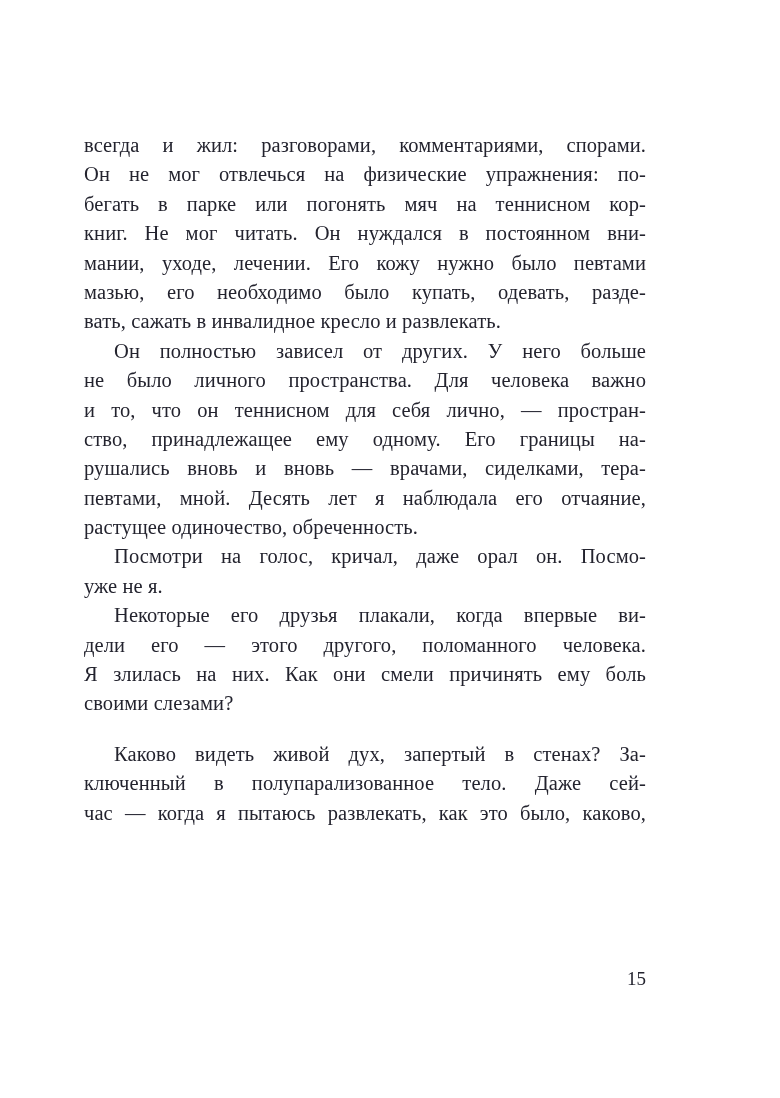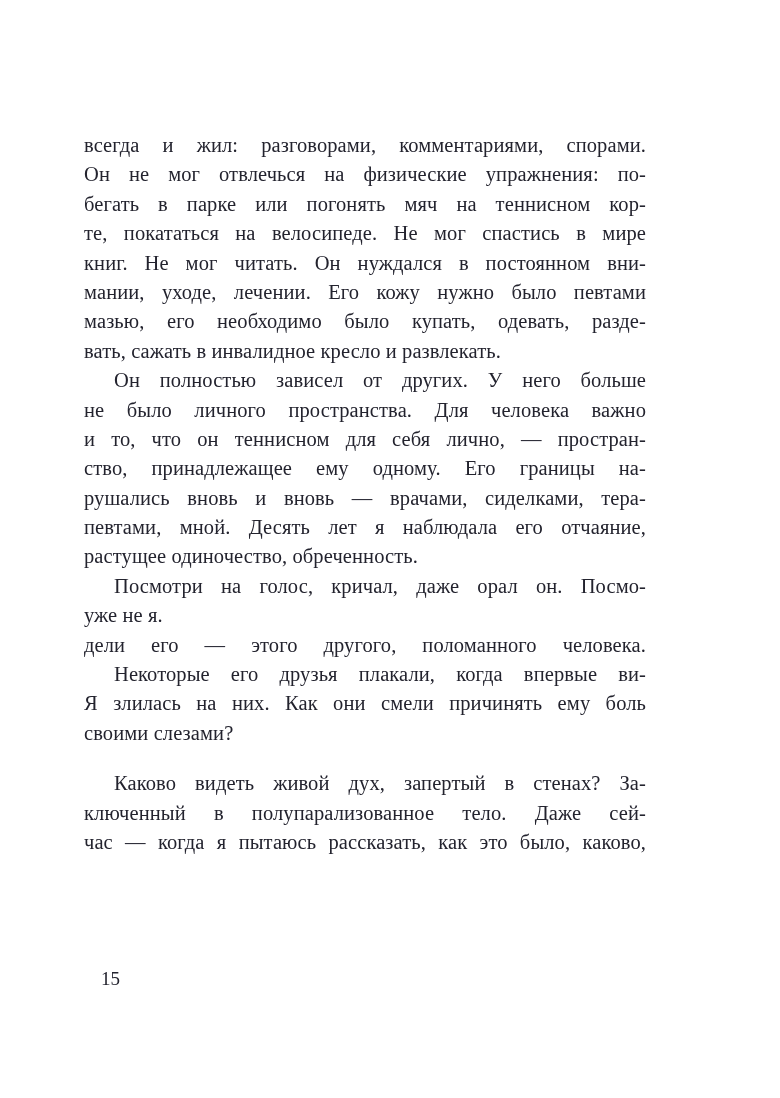--- a/index.html
+++ b/index.html
@@ -39,63 +39,62 @@
     white-space: normal;
   }
   .line.lastleft {
     text-align-last: left;
   }
   .line.indent {
     text-indent: 30px;
   }
   .page-number {
     position: absolute;
-    left: 101px;
+    left: 84px;
     top: 966px;
     width: 562px;
-    text-align: left;
+    text-align: right;
     font-size: 19px;
     line-height: 26px;
     color: #23232e;
   }
 </style>
 </head>
 <body>
 
 <div class="page">
   <div class="text-block">
       <div class="para">
         <div class="line">всегда и жил: разговорами, комментариями, спорами.</div>
         <div class="line">Он не мог отвлечься на физические упражнения: по-</div>
         <div class="line">бегать в парке или погонять мяч на теннисном кор-</div>
-        <div class="line">те, покататься на велосипеде. Не мог спастись в мире</div>
         <div class="line">книг. Не мог читать. Он нуждался в постоянном вни-</div>
         <div class="line">мании, уходе, лечении. Его кожу нужно было певтами</div>
         <div class="line">мазью, его необходимо было купать, одевать, разде-</div>
         <div class="line lastleft">вать, сажать в инвалидное кресло и развлекать.</div>
       </div>
       <div class="para">
         <div class="line indent">Он полностью зависел от других. У него больше</div>
         <div class="line">не было личного пространства. Для человека важно</div>
         <div class="line">и то, что он теннисном для себя лично, — простран-</div>
         <div class="line">ство, принадлежащее ему одному. Его границы на-</div>
         <div class="line">рушались вновь и вновь — врачами, сиделками, тера-</div>
         <div class="line">певтами, мной. Десять лет я наблюдала его отчаяние,</div>
         <div class="line lastleft">растущее одиночество, обреченность.</div>
       </div>
       <div class="para">
         <div class="line indent">Посмотри на голос, кричал, даже орал он. Посмо-</div>
         <div class="line lastleft">уже не я.</div>
       </div>
       <div class="para">
+        <div class="line indent">Некоторые его друзья плакали, когда впервые ви-</div>
         <div class="line">дели его — этого другого, поломанного человека.</div>
-        <div class="line indent">Некоторые его друзья плакали, когда впервые ви-</div>
         <div class="line">Я злилась на них. Как они смели причинять ему боль</div>
         <div class="line lastleft">своими слезами?</div>
       </div>
       <div class="para space-before">
         <div class="line indent">Каково видеть живой дух, запертый в стенах? За-</div>
         <div class="line">ключенный в полупарализованное тело. Даже сей-</div>
-        <div class="line">час — когда я пытаюсь рассказать, как это было, каково,</div>
+        <div class="line">час — когда я пытаюсь развлекать, как это было, каково,</div>
       </div>
     </div>
   <div class="page-number">15</div>
 </div>
 
 </body></html>

